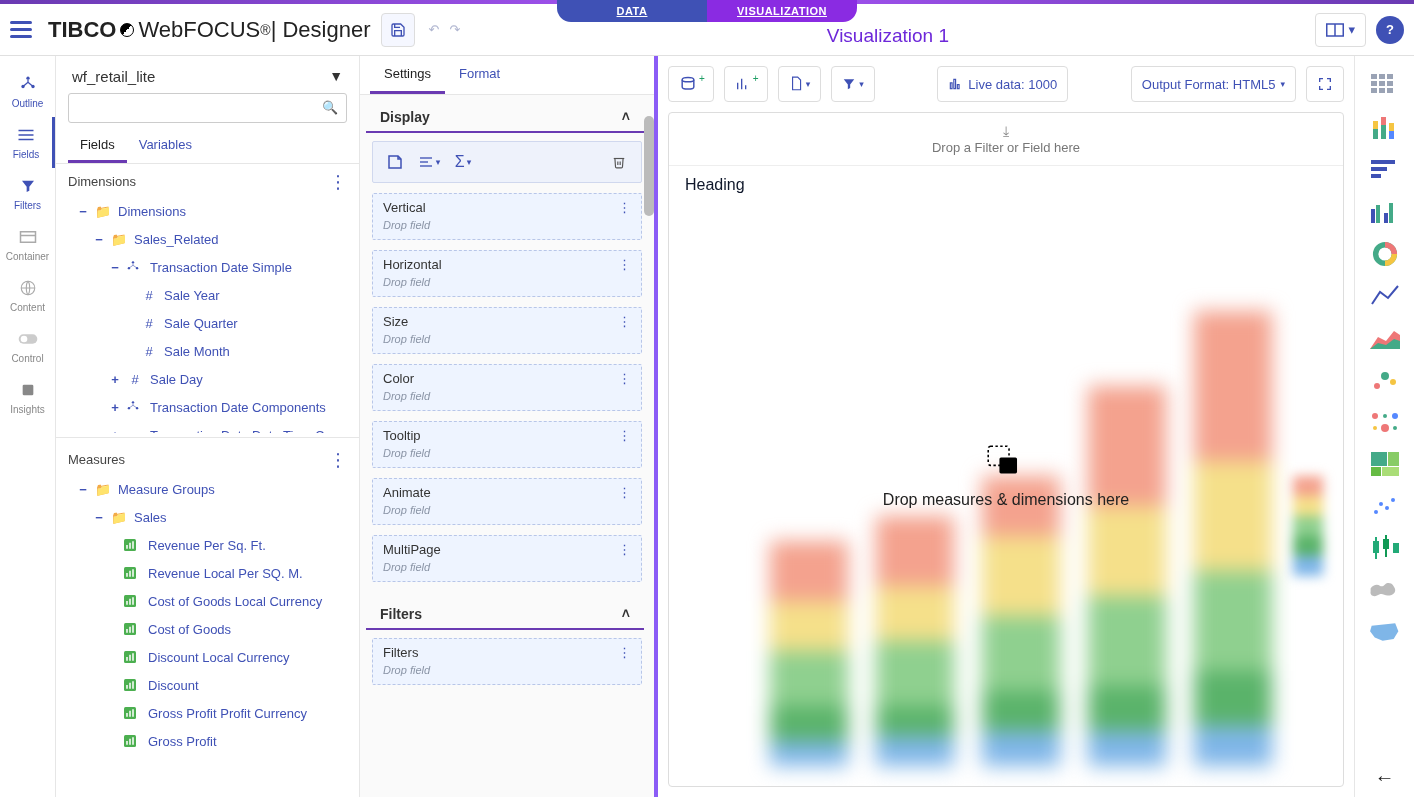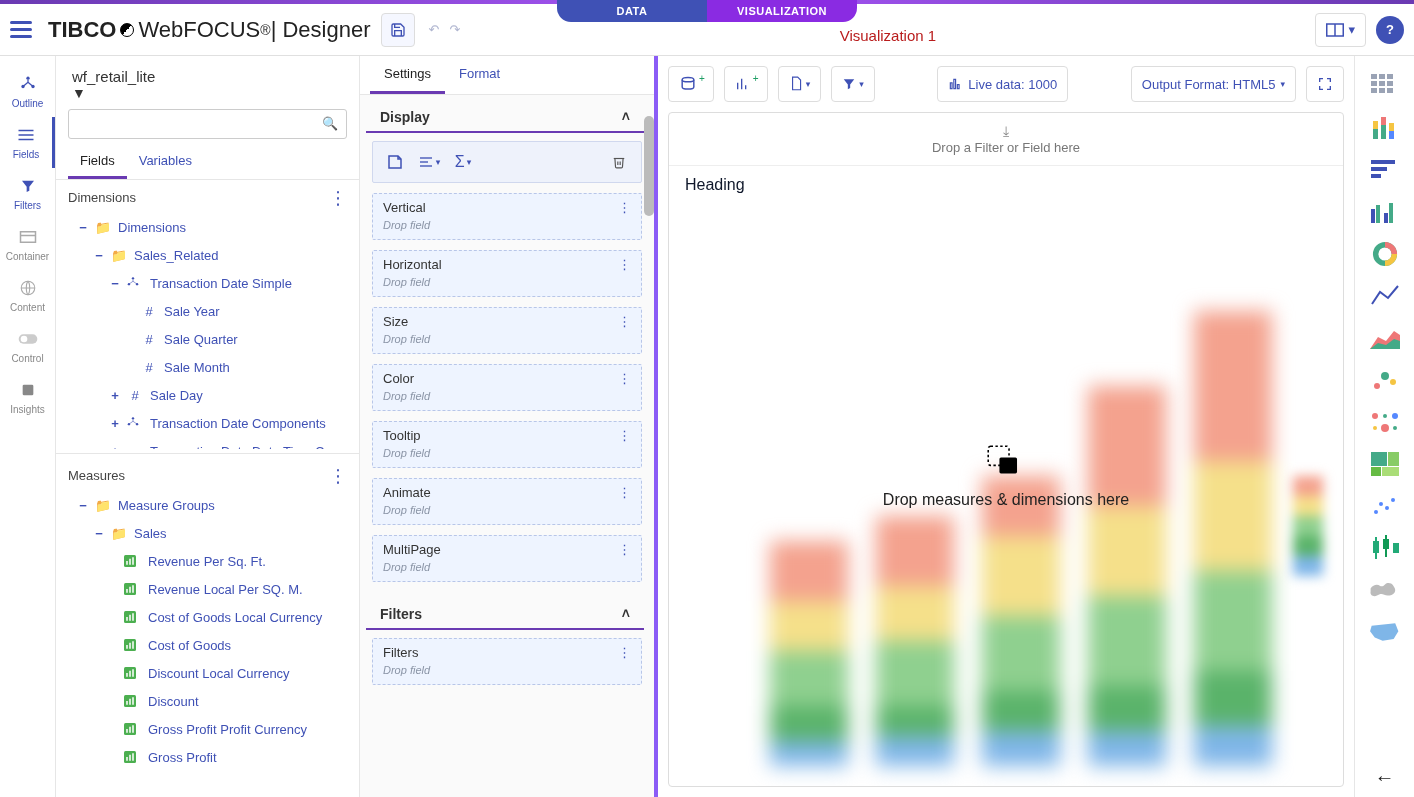--- a/index.html
+++ b/index.html
@@ -3,52 +3,52 @@
 <meta charset="utf-8">
 <style>
 * { box-sizing: border-box; margin: 0; padding: 0; }
 body { font-family: Arial, Helvetica, sans-serif; font-size: 13px; color: #333; width: 1414px; height: 797px; overflow: hidden; background: #fff; }
 
 
 .topbar { height: 4px; background: linear-gradient(90deg, #6a3ab2, #a855f7, #6a3ab2); }
 
 
 .mode-tabs { position: absolute; top: 0; left: 50%; transform: translateX(-50%); width: 300px; height: 22px; display: flex; border-radius: 0 0 14px 14px; overflow: hidden; font-size: 11px; font-weight: bold; letter-spacing: 0.5px; }
-.mode-tabs div { flex: 1; display: flex; align-items: center; justify-content: center; color: #fff; cursor: pointer; }
+.mode-tabs div { flex: 1; display: flex; align-items: center; justify-content: center; color: #fff; cursor: pointer; text-decoration: underline; }
 .mode-data { background: #3f51b5; }
 .mode-vis { background: #8a2be2; }
 
 
 .header { height: 52px; display: flex; align-items: center; padding: 0 10px; border-bottom: 1px solid #e0e0e0; }
 .hamburger { width: 30px; height: 30px; color: #3f51b5; display:flex; flex-direction:column; justify-content:center; gap:4px; cursor:pointer; margin-right:8px;}
 .hamburger span { height:3px; background:#3f51b5; border-radius:2px; width:22px;}
 .logo { font-size: 22px; font-weight: 400; color: #222; display: flex; align-items: center; }
 .logo b { font-weight: 700; }
 .logo .sup { font-size: 14px; vertical-align: super; }
 .logo .thin { font-weight: 300; }
 .header-btn { width: 34px; height: 34px; border: 1px solid #ddd; border-radius: 4px; margin-left: 10px; display: flex; align-items: center; justify-content: center; cursor: pointer; color: #3f51b5; background: #f5f7ff; }
 .header-spacer { flex: 1; display:flex; flex-direction:column; align-items:center; justify-content:center;}
-.vis-title { font-size: 15px; color: #b91c1c; margin-top: 12px; }
+.vis-title { font-size: 19px; color: #6d28d9; margin-top: 12px; }
 .header-right { display: flex; align-items: center; gap: 10px; margin-left: auto;}
 .header-right .hbtn { height: 34px; padding: 0 10px; border: 1px solid #ddd; border-radius: 4px; display: flex; align-items: center; cursor: pointer; background:#fff; color:#3f51b5;}
 .help-circle { width:28px; height:28px; border-radius:50%; background:#3f51b5; color:#fff; display:flex; align-items:center; justify-content:center; font-weight:bold;}
 
 
 .main { display: flex; height: calc(797px - 56px); }
 
 
 .vnav { width: 56px; border-right: 1px solid #e6e6e6; display: flex; flex-direction: column; align-items: center; padding-top: 10px; }
 .vnav-item { width: 100%; display: flex; flex-direction: column; align-items: center; padding: 8px 15px; cursor: pointer; font-size: 10px; color: #888; }
 .vnav-item.active { color: #3f51b5; }
 .vnav-item.active-border { border-right: 3px solid #3f51b5; }
 .vnav-icon { width: 20px; height: 20px; margin-bottom: 4px; display:flex; align-items:center; justify-content:center; }
 
 
 .panel-fields { width: 304px; border-right: 1px solid #e6e6e6; display: flex; flex-direction: column; overflow: hidden; }
-.ds-header { display: flex; align-items: flex-start; justify-content: space-between; padding: 12px 16px 8px; flex-direction: column; }
+.ds-header { display: flex; align-items: flex-start; justify-content: space-between; padding: 12px 16px 8px; }
 .ds-header .name { font-size: 15px; font-weight: 500; color: #333; }
 .ds-header .caret { color: #333; font-size: 14px; cursor:pointer;}
 .search { margin: 0 12px 6px; position: relative; }
 .search input { width: 100%; height: 30px; border: 1px solid #ccc; border-radius: 3px; padding: 0 28px 0 8px; }
 .search .mag { position: absolute; right: 8px; top: 7px; color: #999; }
 .subtabs { display: flex; padding: 0 12px; border-bottom: 1px solid #e6e6e6; }
 .subtabs div { padding: 8px 12px; font-size: 13px; cursor:pointer; color:#3f51b5;}
 .subtabs .active { color: #222; border-bottom: 3px solid #6a3ab2; font-weight:500;}
 .section-hdr { display:flex; align-items:center; justify-content:space-between; padding: 10px 12px 8px; font-size: 13px; color:#444;}
 .section-hdr .dots { cursor:pointer; color:#3f51b5; font-size:18px; line-height:10px;}

